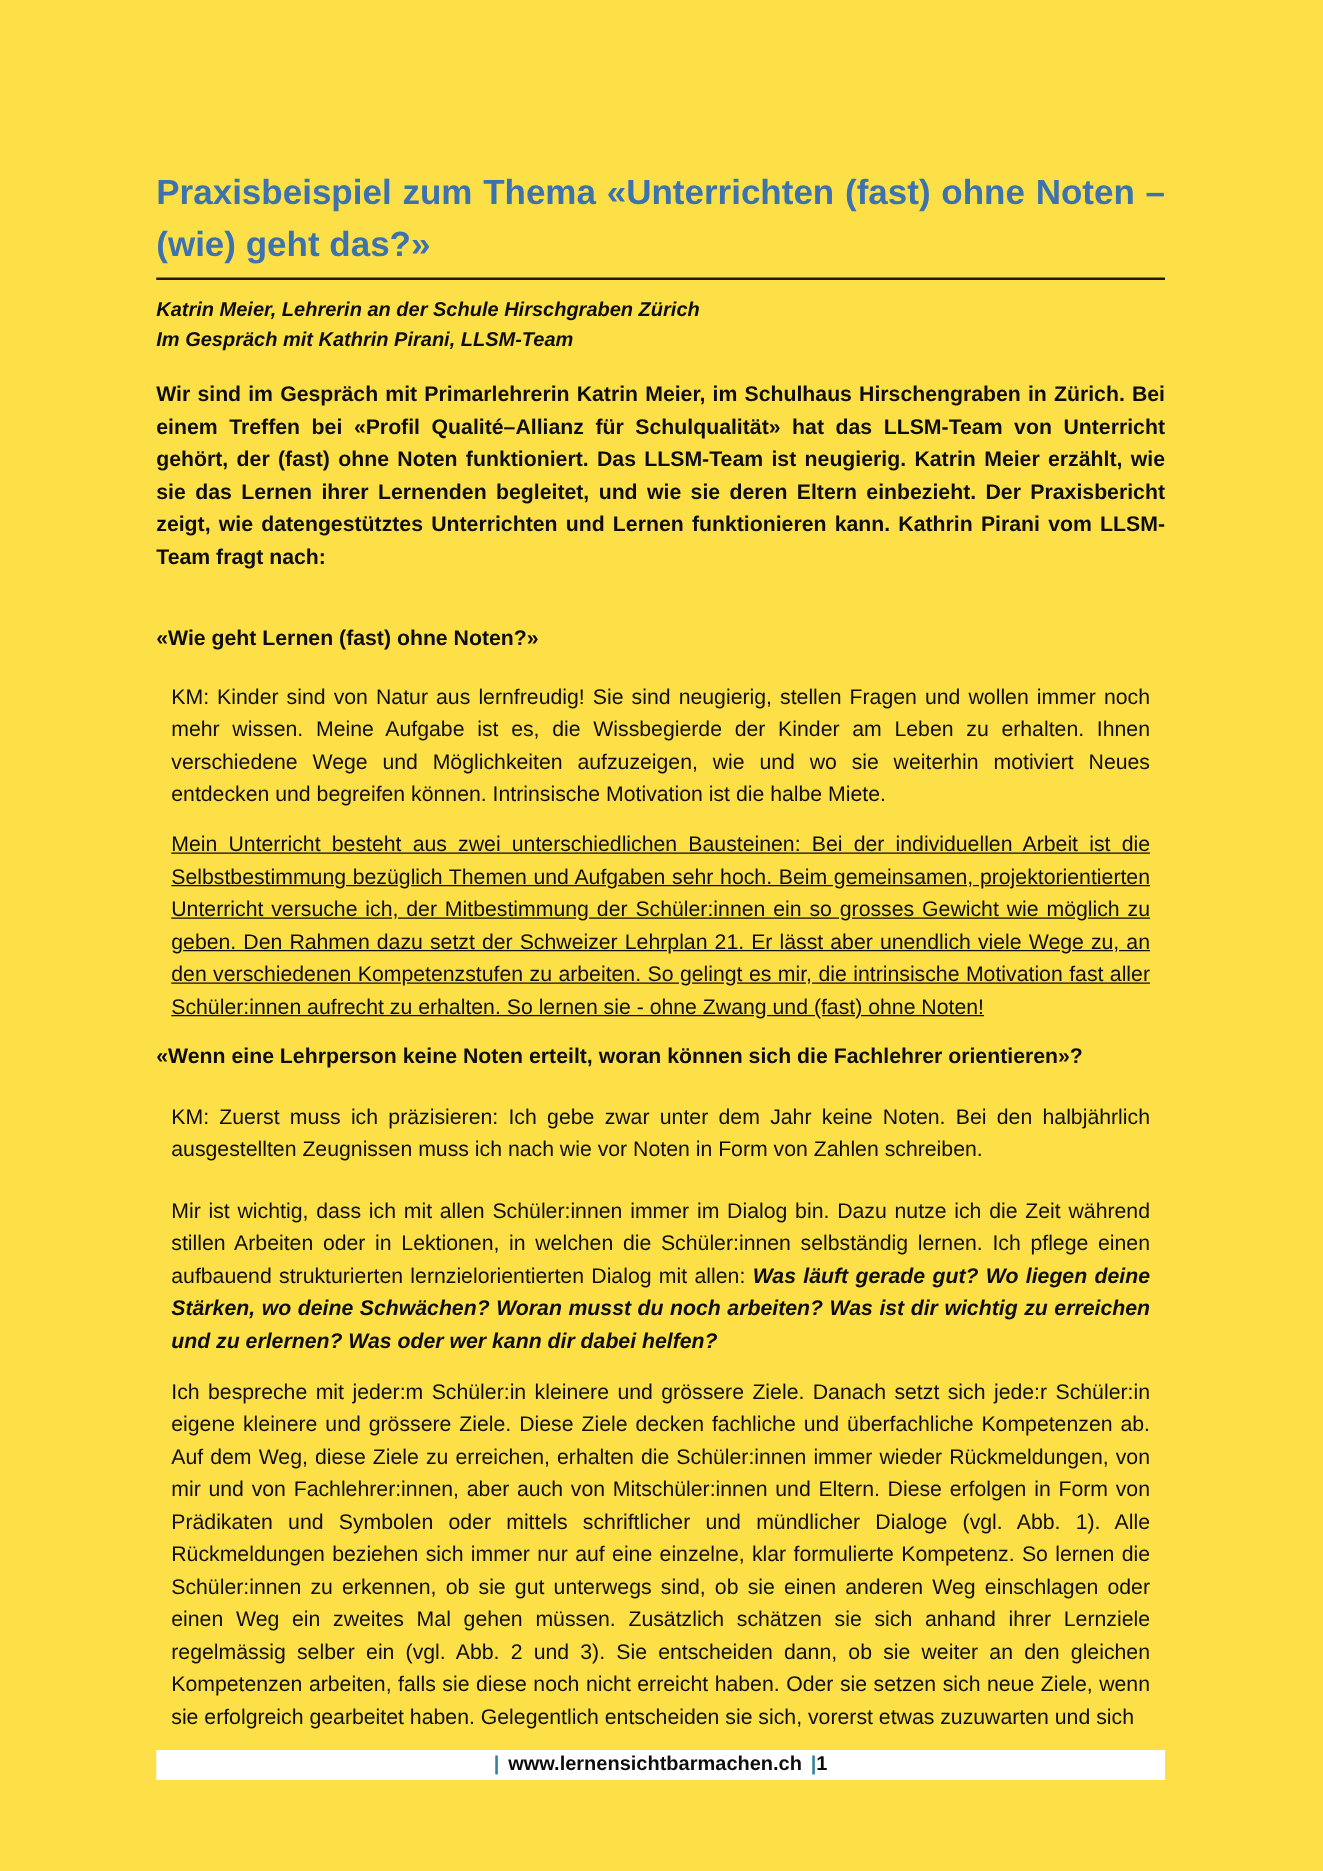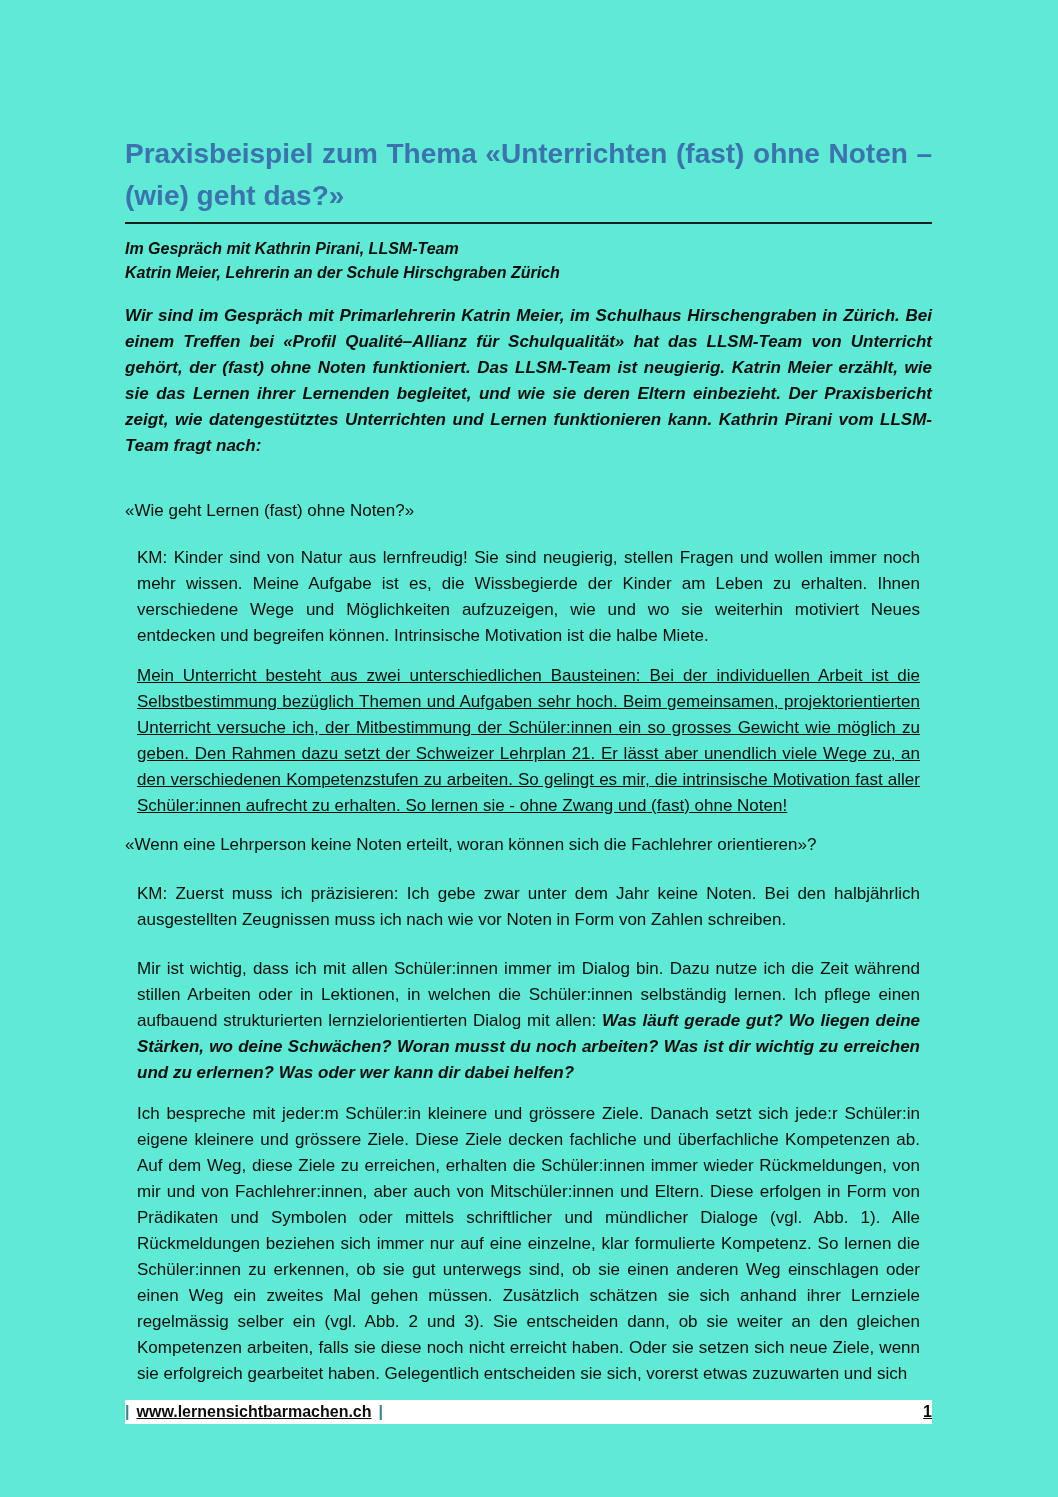--- a/index.html
+++ b/index.html
@@ -5,21 +5,21 @@
   html, body {
     margin: 0;
     padding: 0;
     background: #ffffff;
   }
   .page {
     position: relative;
     width: 1058px;
     height: 1497px;
     box-sizing: border-box;
-    background: #5eead4;
+    background: #fde047;
     font-family: "Liberation Sans", sans-serif;
     color: #0d0d0d;
     padding: 115px 126px 0 125px;
     overflow: hidden;
   }
   .doc-title {
     margin: 18px 0 0 0;
     font-size: 28px;
     line-height: 42px;
     font-weight: bold;
@@ -36,28 +36,27 @@
     font-size: 16px;
     line-height: 24px;
     font-weight: bold;
     font-style: italic;
   }
   .lead {
     margin: 18px 0 0 0;
     font-size: 17px;
     line-height: 26px;
     font-weight: bold;
-    font-style: italic;
     text-align: justify;
   }
   .qa-heading {
     margin: 39px 0 0 0;
     font-size: 17px;
     line-height: 26px;
-    font-weight: normal;
+    font-weight: bold;
   }
   .qa-heading.second {
     margin-top: 13px;
   }
   .body-p {
     font-size: 17px;
     line-height: 26px;
     text-align: justify;
     margin: 12px;
   }
@@ -68,27 +67,26 @@
   .q-italic {
     font-weight: bold;
     font-style: italic;
   }
   .footer {
     position: absolute;
     left: 125px;
     right: 126px;
     top: 1400px;
     display: flex;
-    justify-content: space-between;
+    justify-content: center;
     align-items: baseline;
     font-size: 16px;
     line-height: 24px;
     font-weight: bold;
     background: #ffffff;
-    text-decoration: underline;
   }
   .footer .pipe {
     color: #35809a;
     font-weight: bold;
   }
   .footer .site {
     color: #0d0d0d;
     margin: 0 7px;
   }
   .footer .page-num {
@@ -98,22 +96,22 @@
 </head>
 <body>
 
 <div class="page">
 
   <h1 class="doc-title">Praxisbeispiel zum Thema «Unterrichten (fast) ohne Noten – (wie) geht das?»</h1>
 
   <div class="title-rule"></div>
 
   <div class="byline">
+    <div>Katrin Meier, Lehrerin an der Schule Hirschgraben Zürich</div>
     <div>Im Gespräch mit Kathrin Pirani, LLSM-Team</div>
-    <div>Katrin Meier, Lehrerin an der Schule Hirschgraben Zürich</div>
   </div>
 
   <p class="lead">Wir sind im Gespräch mit Primarlehrerin Katrin Meier, im Schulhaus Hirschengraben in Zürich. Bei einem Treffen bei «Profil Qualité–Allianz für Schulqualität» hat das LLSM-Team von Unterricht gehört, der (fast) ohne Noten funktioniert. Das LLSM-Team ist neugierig. Katrin Meier erzählt, wie sie das Lernen ihrer Lernenden begleitet, und wie sie deren Eltern einbezieht. Der Praxisbericht zeigt, wie datengestütztes Unterrichten und Lernen funktionieren kann. Kathrin Pirani vom LLSM-Team fragt nach:</p>
 
   <h2 class="qa-heading">«Wie geht Lernen (fast) ohne Noten?»</h2>
 
   <p class="body-p mt21">KM: Kinder sind von Natur aus lernfreudig! Sie sind neugierig, stellen Fragen und wollen immer noch mehr wissen. Meine Aufgabe ist es, die Wissbegierde der Kinder am Leben zu erhalten. Ihnen verschiedene Wege und Möglichkeiten aufzuzeigen, wie und wo sie weiterhin motiviert Neues entdecken und begreifen können. Intrinsische Motivation ist die halbe Miete.</p>
 
   <p class="body-p mt14">Mein Unterricht besteht aus zwei unterschiedlichen Bausteinen: Bei der individuellen Arbeit ist die Selbstbestimmung bezüglich Themen und Aufgaben sehr hoch. Beim gemeinsamen, projektorientierten Unterricht versuche ich, der Mitbestimmung der Schüler:innen ein so grosses Gewicht wie möglich zu geben. Den Rahmen dazu setzt der Schweizer Lehrplan 21. Er lässt aber unendlich viele Wege zu, an den verschiedenen Kompetenzstufen zu arbeiten. So gelingt es mir, die intrinsische Motivation fast aller Schüler:innen aufrecht zu erhalten. So lernen sie - ohne Zwang und (fast) ohne Noten!</p>
 

